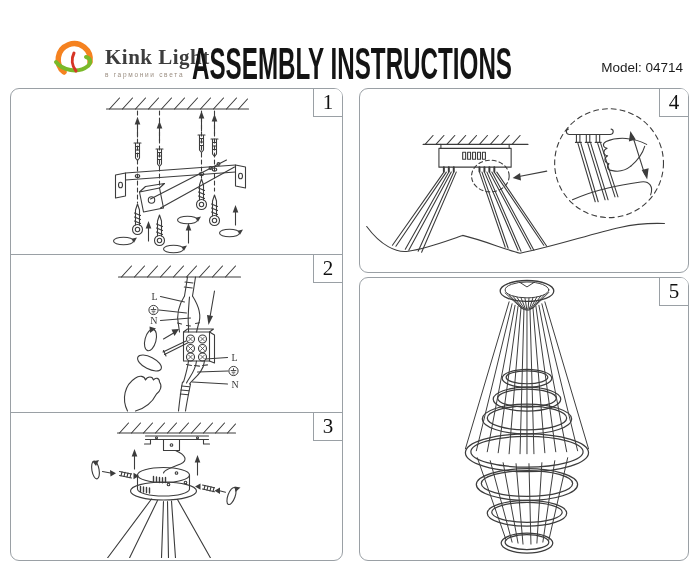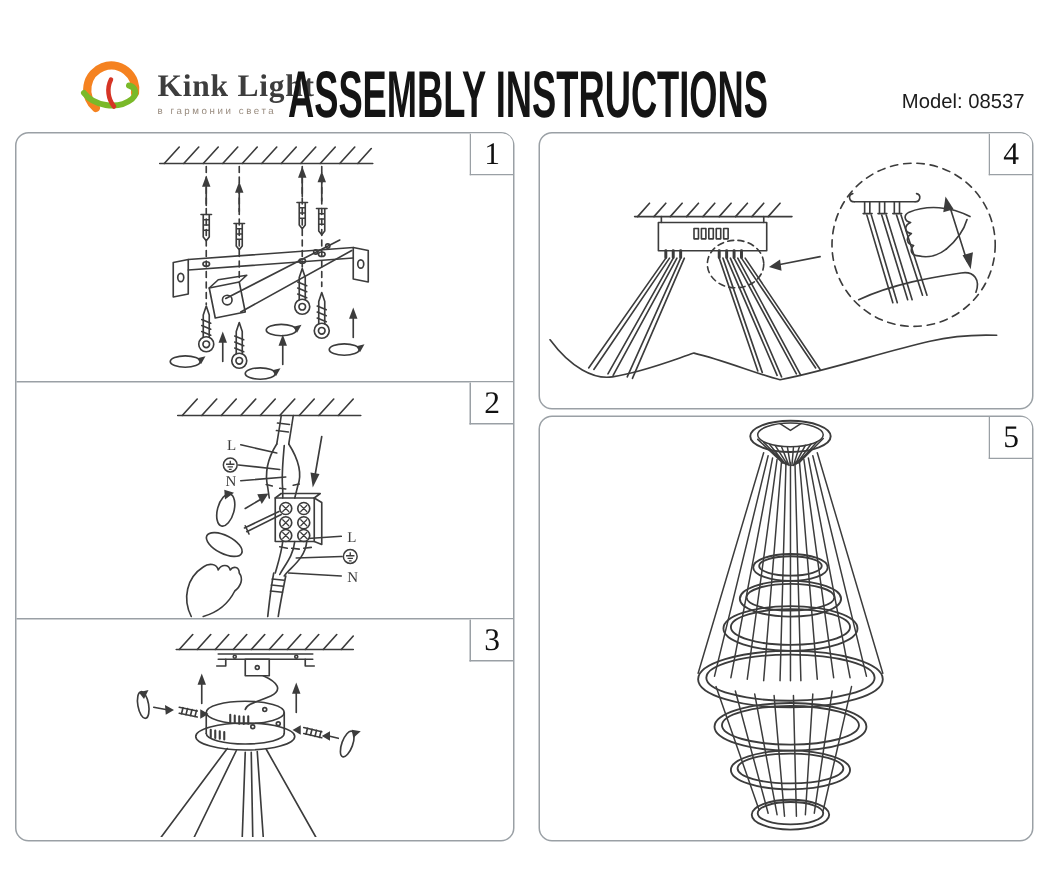--- a/index.html
+++ b/index.html
@@ -76,21 +76,21 @@
       <path d="M22,17 C19,23 20,30 24,35" stroke="#d63425" stroke-width="3" fill="none" stroke-linecap="round"></path>
     </svg>
     <div class="logo-text">
       <div class="brand">Kink Light</div>
       <div class="tagline">в гармонии света</div>
     </div>
   </div>
   <div class="title">
     <span class="squeeze">ASSEMBLY INSTRUCTIONS</span>
   </div>
-  <div class="model">Model: 08537</div>
+  <div class="model">Model: 04714</div>
 
   <div id="col-left" class="panel">
 
     <div id="sec1" class="sec">
       <svg class="draw" viewBox="0 0 330 165">
         <g stroke="#3c3c3c" fill="none" stroke-width="1.1" stroke-linecap="round" stroke-linejoin="round">
           <path d="M95,20 H237"></path>
           <path d="M98,20 l10,-11 M111,20 l10,-11 M124,20 l10,-11 M137,20 l10,-11 M150,20 l10,-11 M163,20 l10,-11 M176,20 l10,-11 M189,20 l10,-11 M202,20 l10,-11 M215,20 l10,-11 M227,20 l9,-10"></path>
           <path stroke-dasharray="4 3" d="M126,22 V114 M148,22 V96 M190,22 V92 M203,22 V102"></path>
           <use href="#up-arrow" transform="translate(126,28)"></use>

